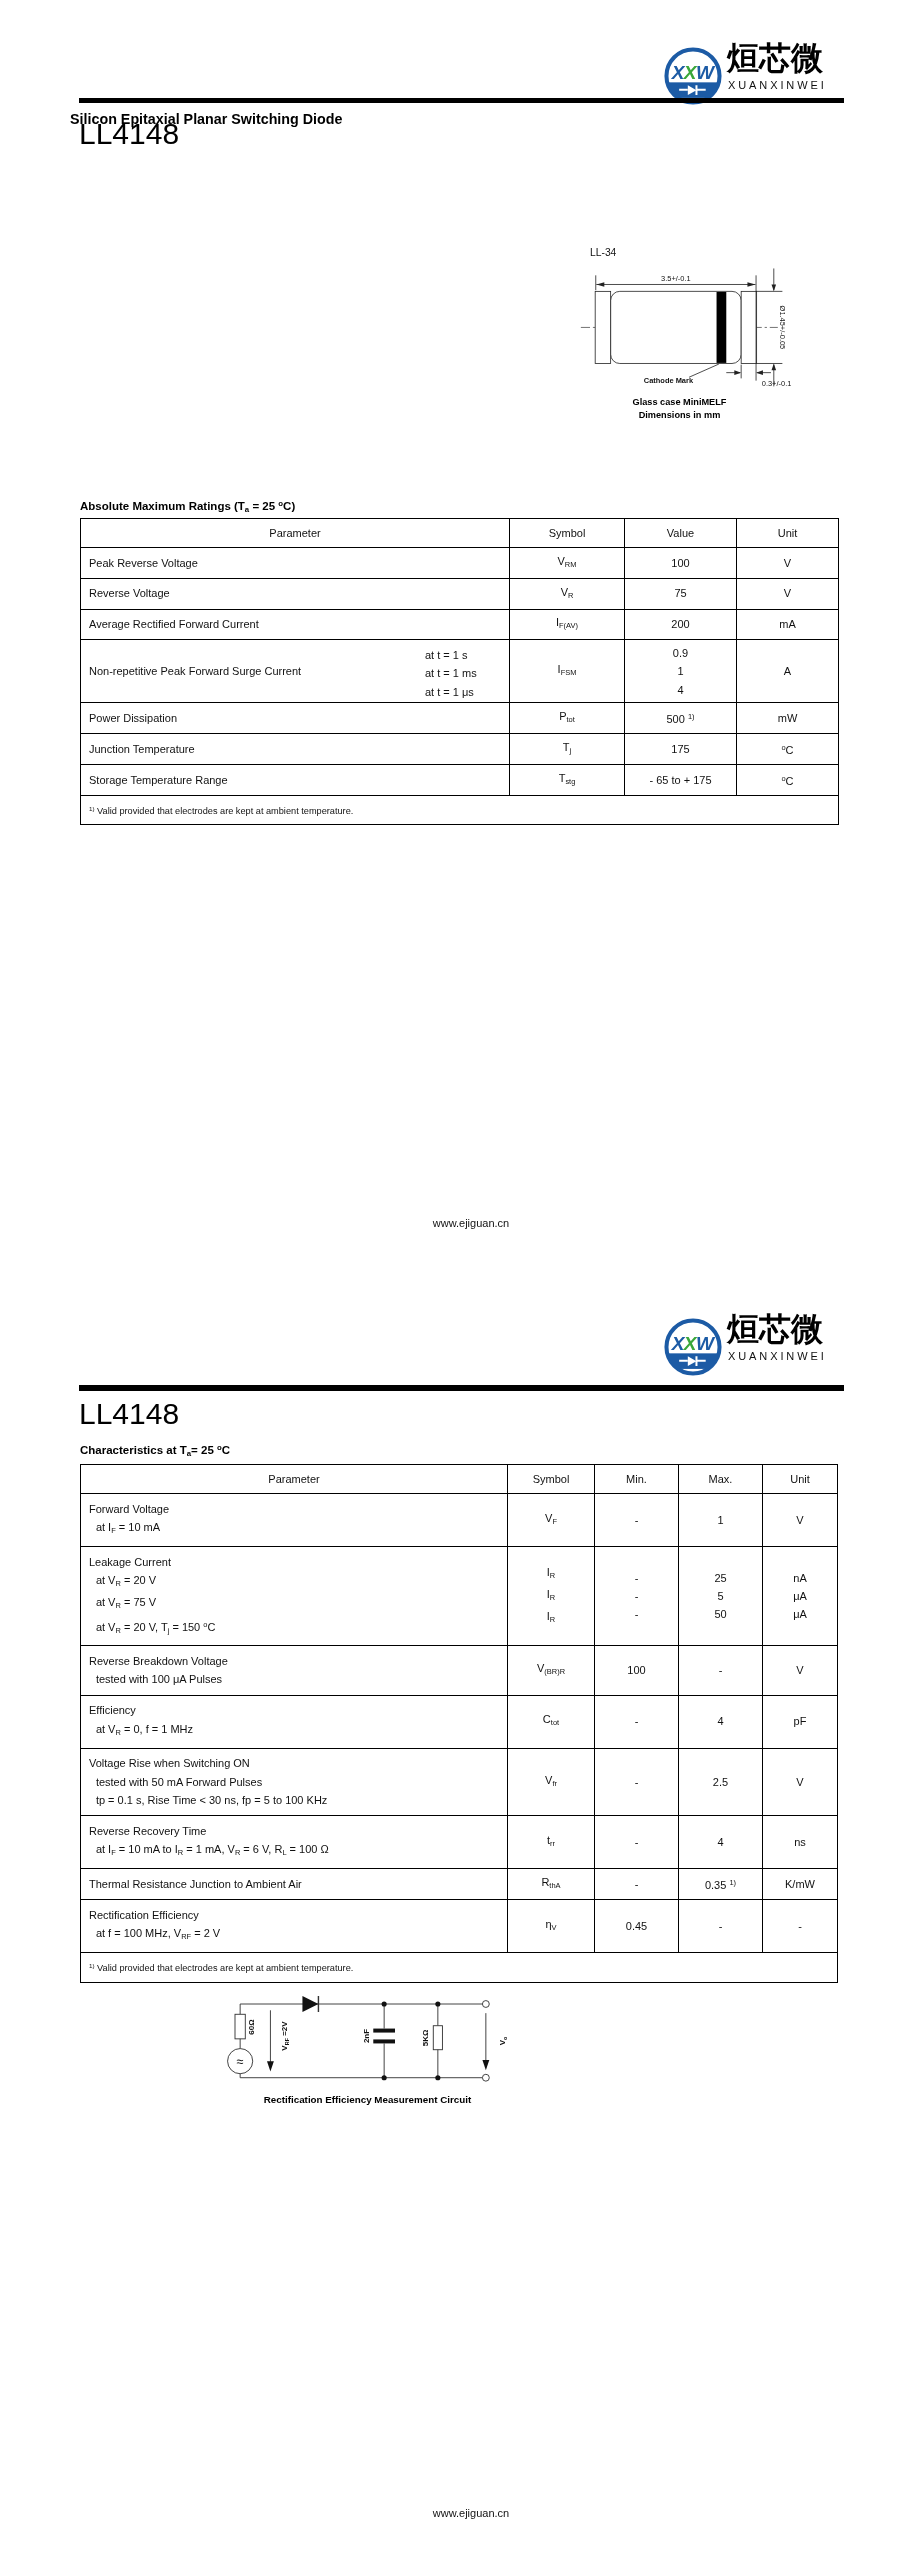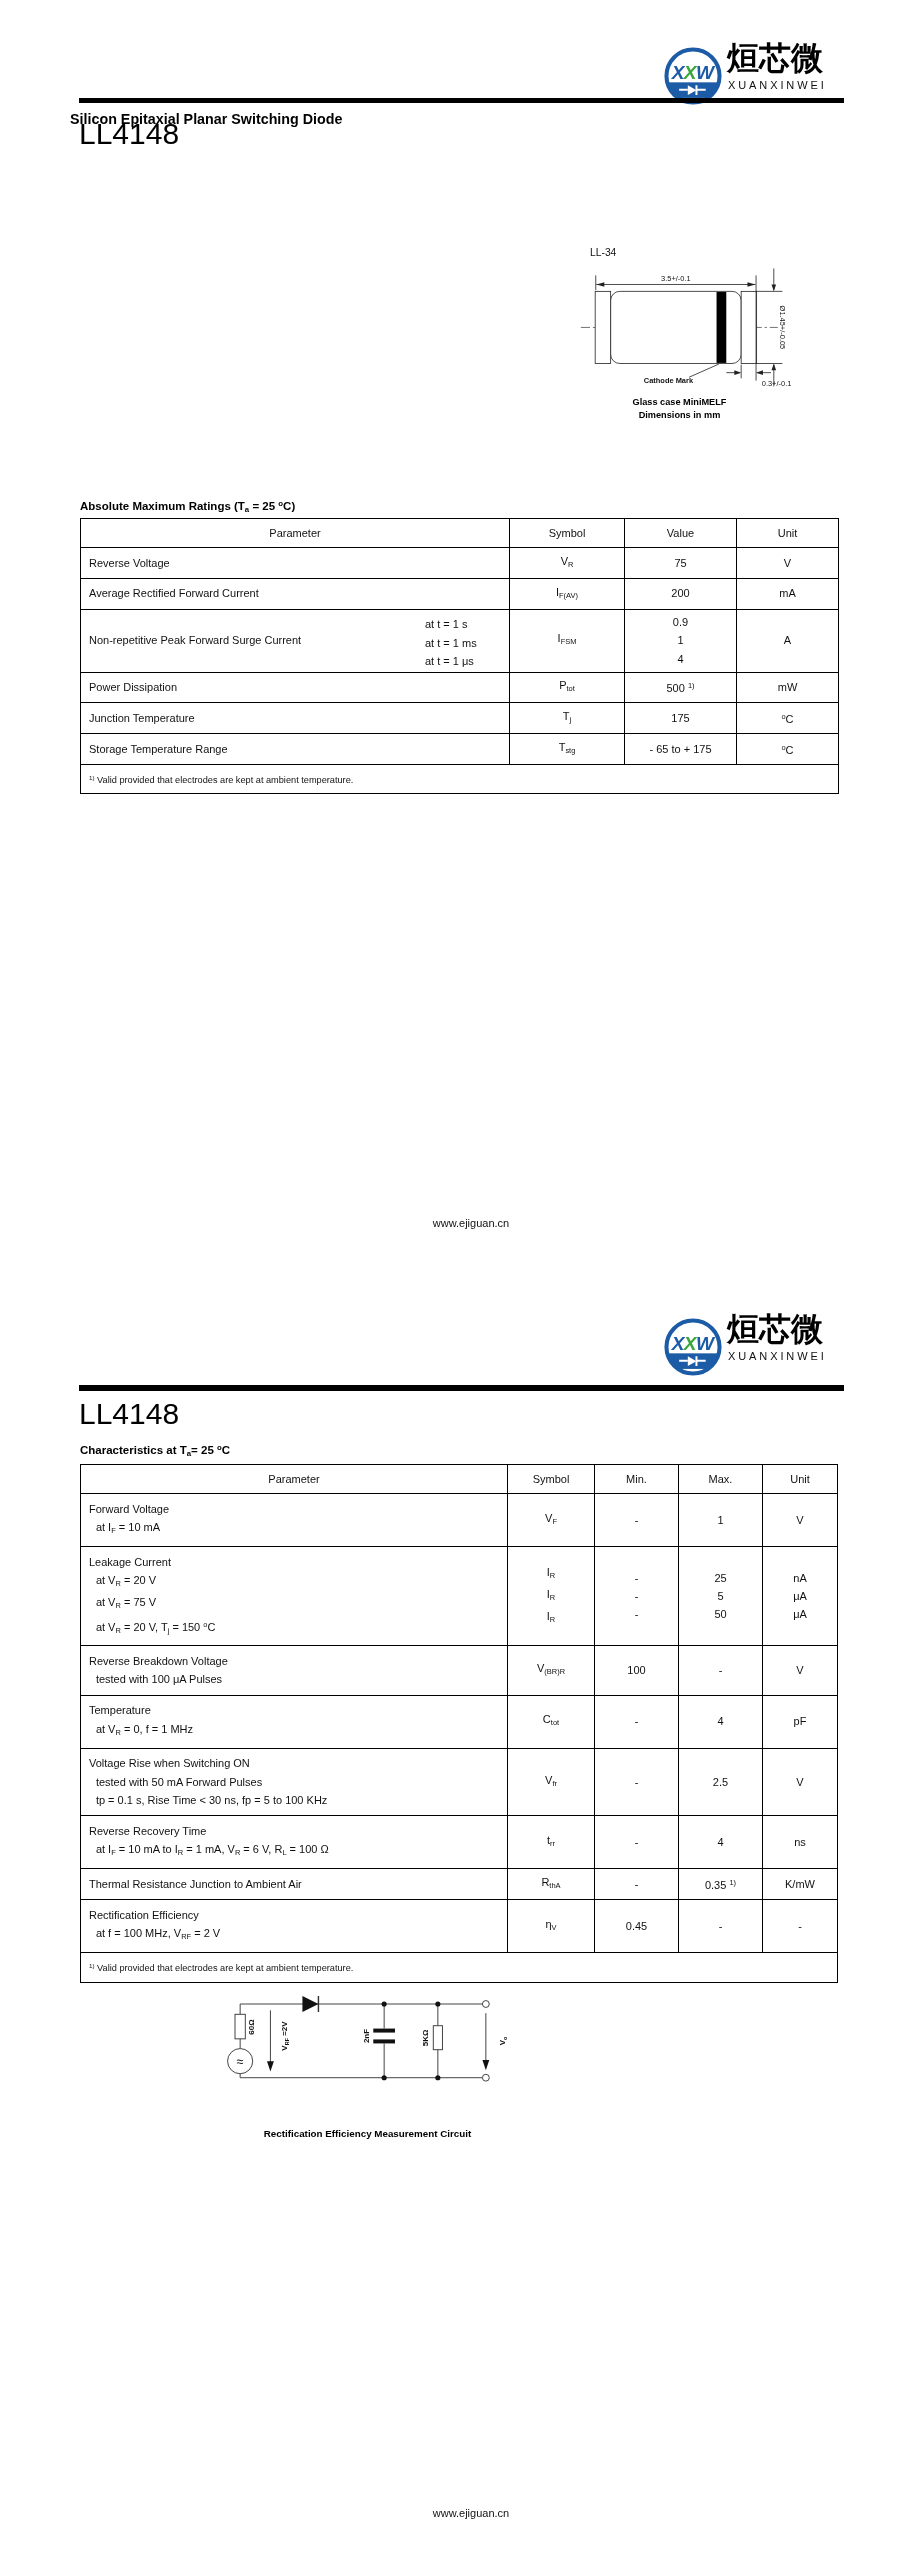--- a/index.html
+++ b/index.html
@@ -130,20 +130,34 @@
         <tr>
           <th>Parameter</th>
           <th>Symbol</th>
           <th>Value</th>
           <th>Unit</th>
         </tr>
       </thead>
       <tbody>
         <tr>
           <td class="p">
+            <div><span>Peak Reverse Voltage</span></div>
+          </td>
+          <td class="v">
+            <div><span>V</span><span class="sb">RM</span></div>
+          </td>
+          <td class="v">
+            <div><span>100</span></div>
+          </td>
+          <td class="v">
+            <div><span>V</span></div>
+          </td>
+        </tr>
+        <tr>
+          <td class="p">
             <div><span>Reverse Voltage</span></div>
           </td>
           <td class="v">
             <div><span>V</span><span class="sb">R</span></div>
           </td>
           <td class="v">
             <div><span>75</span></div>
           </td>
           <td class="v">
             <div><span>V</span></div>
@@ -340,21 +354,21 @@
           </td>
           <td class="v">
             <div><span>-</span></div>
           </td>
           <td class="v">
             <div><span>V</span></div>
           </td>
         </tr>
         <tr>
           <td class="p">
-            <div><span>Temperature</span></div>
+            <div><span>Efficiency</span></div>
             <div class="cond"><span>at V</span><span class="sb">R</span><span> = 0, f = 1 MHz</span></div>
           </td>
           <td class="v">
             <div><span>C</span><span class="sb">tot</span></div>
           </td>
           <td class="v">
             <div><span>-</span></div>
           </td>
           <td class="v">
             <div><span>4</span></div>
@@ -477,18 +491,18 @@
       </g>
       <text x="48" y="164" text-anchor="middle" font-size="22" fill="#111">≈</text>
     </svg>
     <div class="clab" style="left:39px;top:55px;"><span>60Ω</span></div>
     <div class="clab" style="left:73px;top:64px;"><span>V</span><span class="sb">RF</span><span> =2V</span></div>
     <div class="clab" style="left:154px;top:64px;"><span>2nF</span></div>
     <div class="clab" style="left:213px;top:66px;"><span>5KΩ</span></div>
     <div class="clab" style="left:291px;top:69px;"><span>V</span><span class="sb">o</span></div>
   </div>
 
-  <div class="circap" style="left:207px;top:2094px;margin-top:34px;">Rectification Efficiency Measurement Circuit</div>
+  <div class="circap" style="left:207px;top:2094px;">Rectification Efficiency Measurement Circuit</div>
 
   <div class="footer" style="top:2507px;">www.ejiguan.cn</div>
 
 </div>
 
 
 </body></html>

